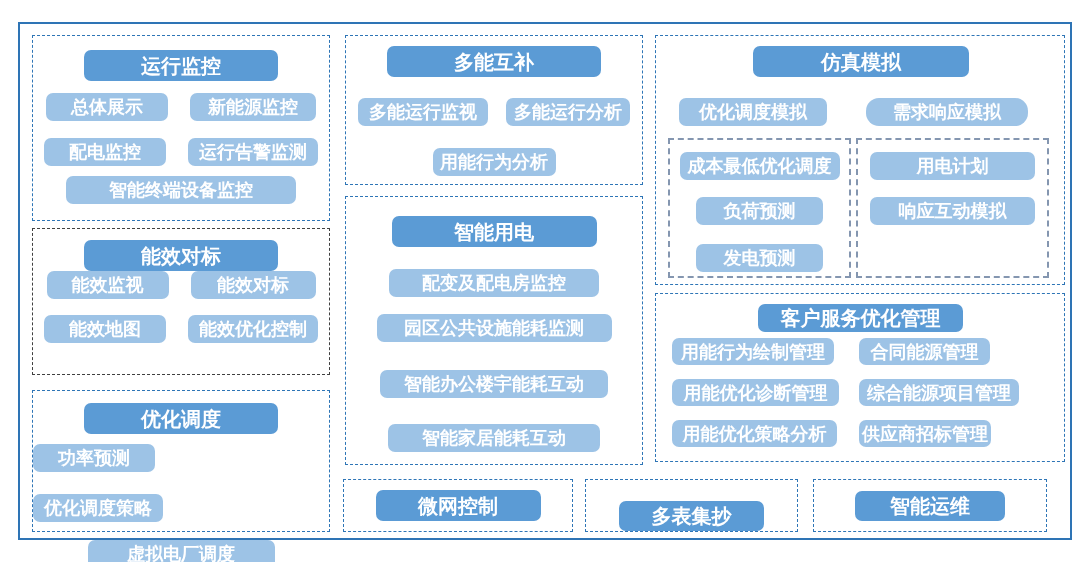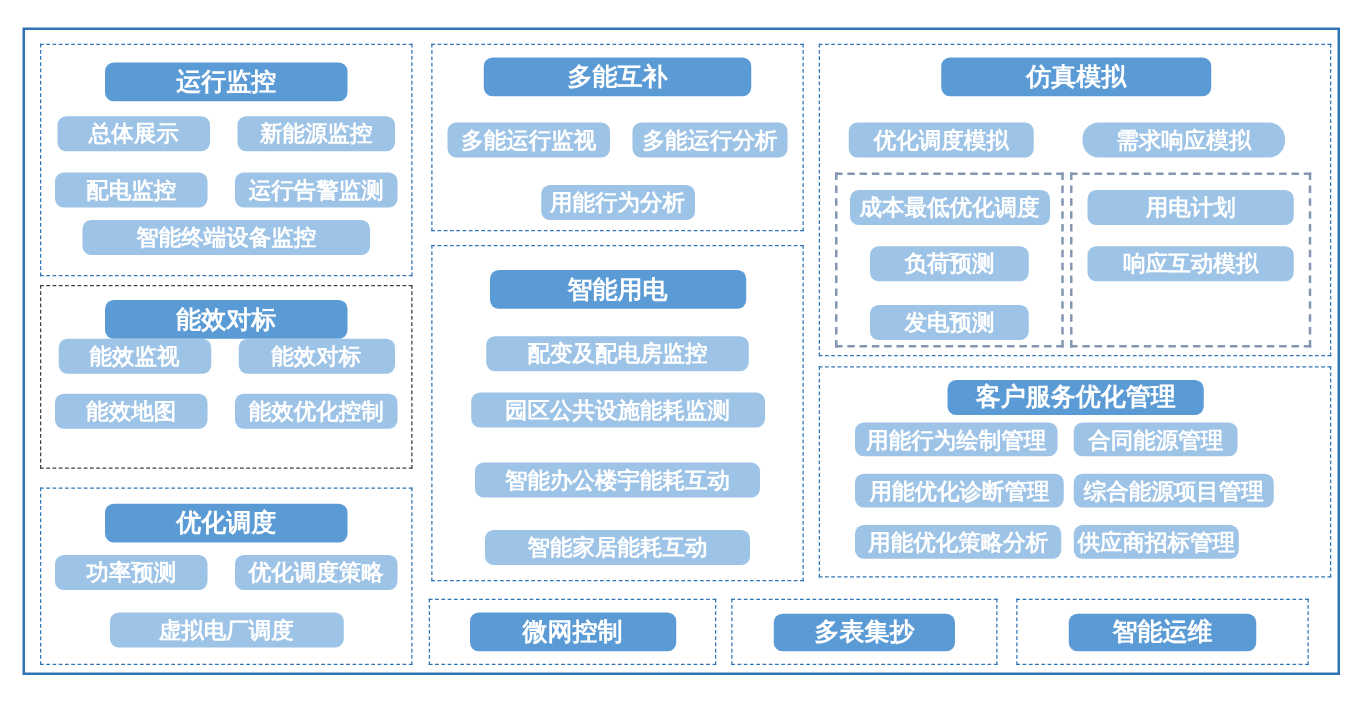--- a/index.html
+++ b/index.html
@@ -34,21 +34,21 @@
 
   
   #g1 { left:32px;  top:35px;  width:298px; height:186px; padding-top:14px; }
   #g1 .hdr { width:194px; }
   #g1 .row1 { margin-top:12px; } #g1 .row2 { margin-top:17px; } #g1 .row3 { margin-top:10px; }
   #g2 { left:32px;  top:228px; width:298px; height:147px; padding-top:11px; }
   #g2 .hdr { width:194px; }
   #g2 .row1 { } #g2 .row2 { margin-top:16px; }
   #g3 { left:32px;  top:390px; width:298px; height:142px; padding-top:12px; }
   #g3 .hdr { width:194px; }
-  #g3 .row1 { margin-top:10px; } #g3 .row2 { margin-top:18px; }
+  #g3 .row1 { margin-top:10px;flex-direction:column; } #g3 .row2 { margin-top:18px; }
 
   
   #g4 { left:345px; top:35px;  width:298px; height:150px; padding-top:10px; }
   #g4 .hdr { width:214px; }
   #g4 .row1 { margin-top:21px; gap:18px; } #g4 .row2 { margin-top:22px; }
   #g5 { left:345px; top:196px; width:298px; height:269px; padding-top:19px; }
   #g5 .hdr { width:205px; }
   #g5 .i1 { margin-top:22px; } #g5 .i2 { margin-top:17px; }
   #g5 .i3 { margin-top:28px; } #g5 .i4 { margin-top:26px; }
   #g6 { left:343px; top:479px; width:230px; height:53px; justify-content:center; }
@@ -64,25 +64,25 @@
     border:2px dashed var(--subgroup-border, #8496B0);
     display:flex; flex-direction:column; align-items:center; padding-top:12px;
   }
   #g7 .sub-left  { left:12px;  width:183px; }
   #g7 .sub-right { left:200px; width:193px; }
   .subgroup .item + .item { margin-top:17px; }
 
   #g8 { left:655px; top:293px; width:410px; height:169px; display:block; }
   #g8 .hdr { position:absolute; left:102px; top:10px; width:205px; height:28px; }
   #g8 .col { position:absolute; top:44px; display:flex; flex-direction:column; gap:14px; align-items:flex-start; }
-  #g8 .col-left  { left:28px; }
+  #g8 .col-left  { left:16px; }
   #g8 .col-right { left:203px; }
   #g8 .item { height:27px; }
 
-  #g9  { left:585px; top:479px; width:213px; height:53px; justify-content:center; }
+  #g9  { left:585px; top:479px; width:213px; height:53px; justify-content:flex-end; }
   #g9 .hdr { width:145px; height:30px; }
   #g10 { left:813px; top:479px; width:234px; height:53px; justify-content:center; }
   #g10 .hdr { width:150px; height:30px; }
 </style>
 </head>
 <body>
 
 <div class="canvas">
   <div class="frame"></div>
 

